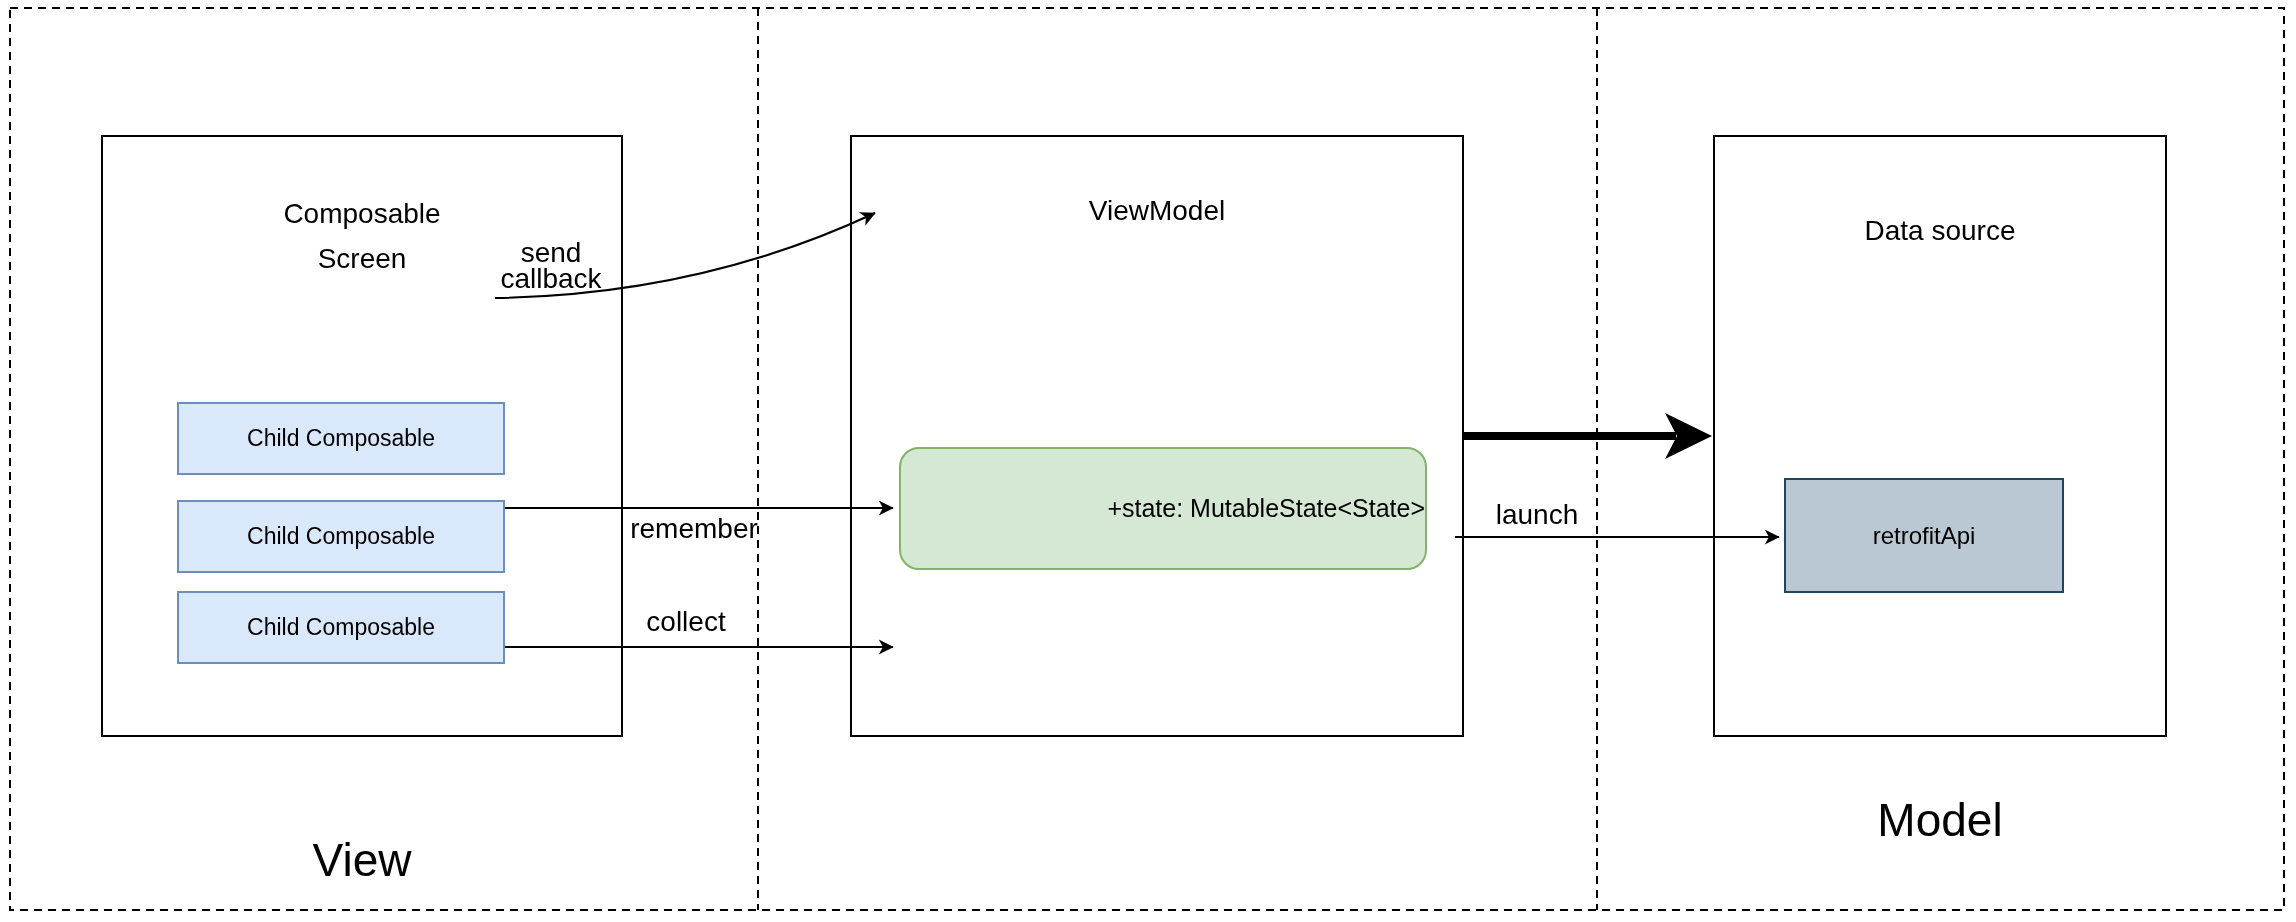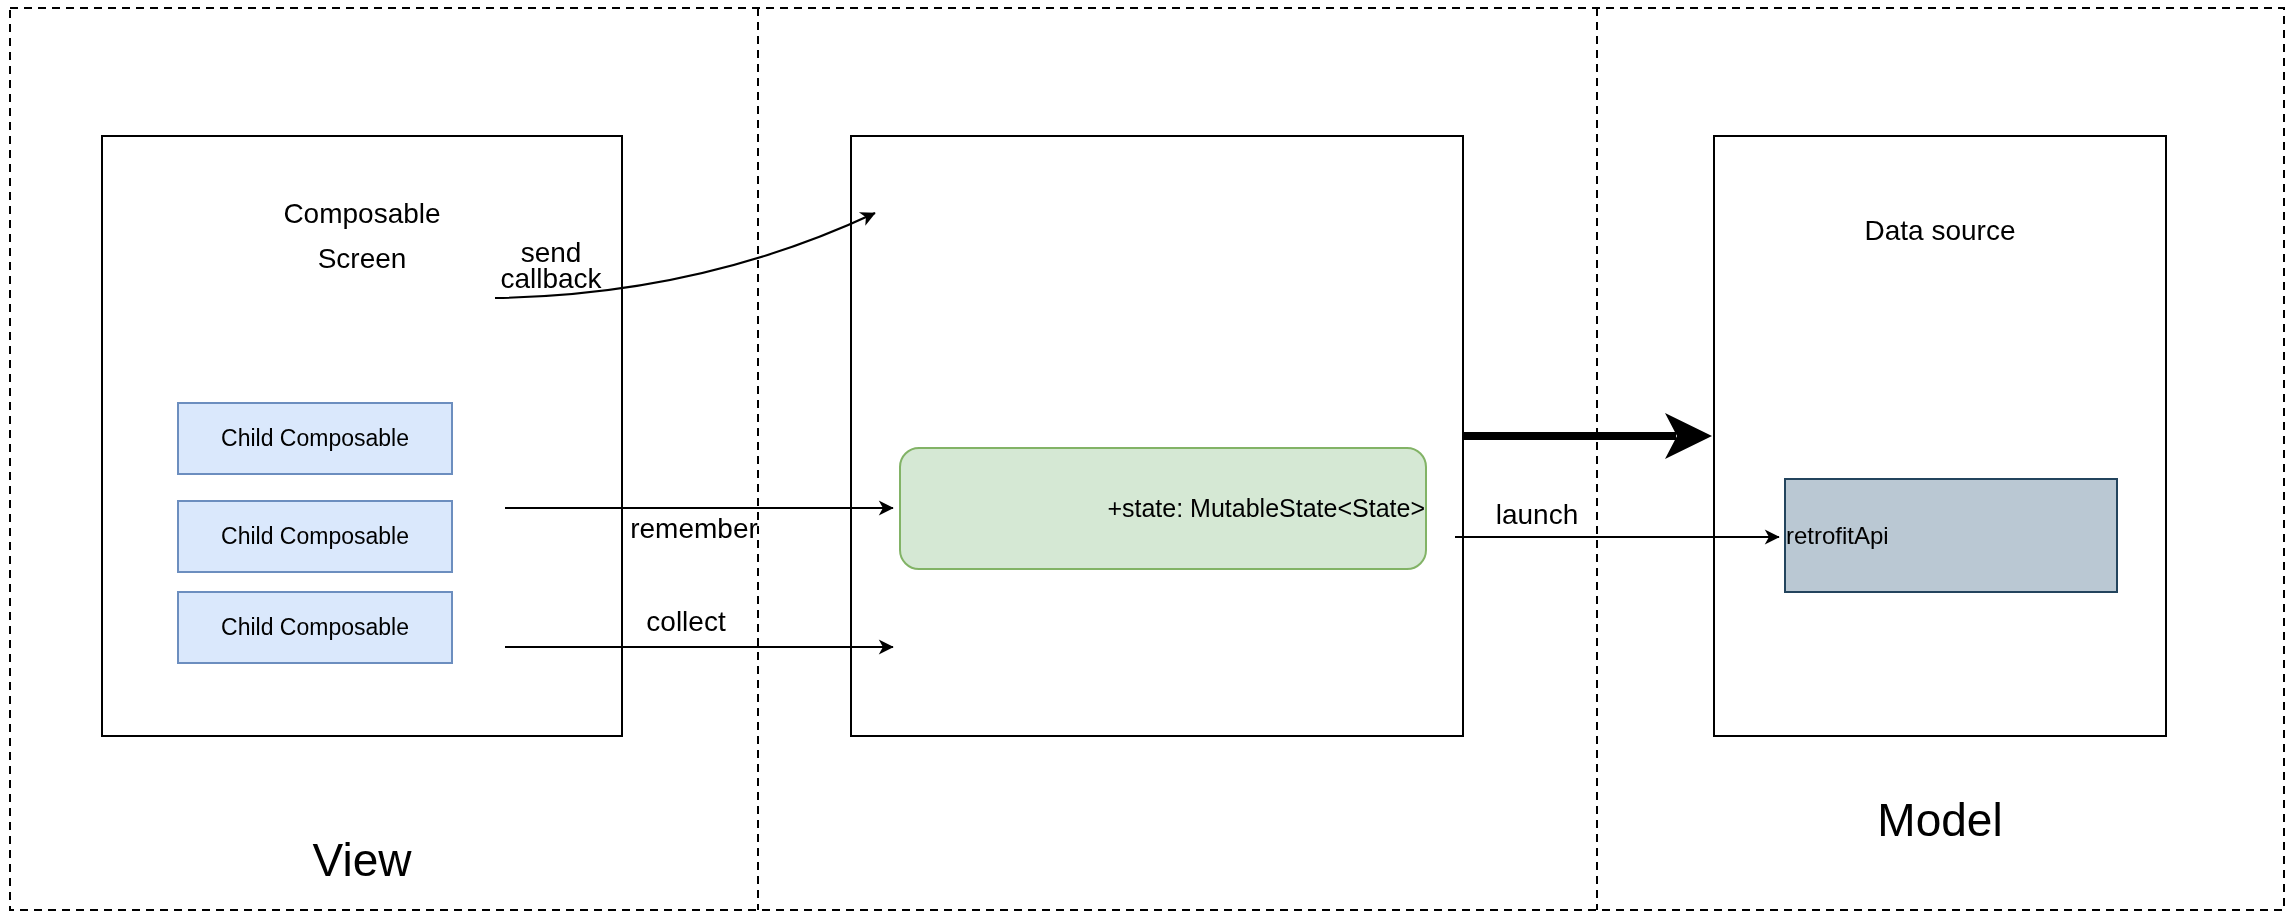--- a/index.html
+++ b/index.html
@@ -28,21 +28,21 @@
   .section-label {
     position: absolute;
     font-size: 46px;
     line-height: 52px;
     text-align: center;
   }
   .child-box {
     position: absolute;
     box-sizing: border-box;
     left: 177px;
-    width: 276px;
+    width: 328px;
     height: 73px;
     background: var(--blue-fill, #dae8fc);
     border: 2px solid var(--blue-stroke, #6c8ebf);
     display: flex;
     align-items: center;
     justify-content: center;
     font-size: 23px;
   }
   .green-box {
     position: absolute;
@@ -55,27 +55,27 @@
     display: flex;
     align-items: center;
     justify-content: flex-end;
     font-size: 25px;
   }
   .slate-box {
     position: absolute;
     box-sizing: border-box;
     left: 1784px;
     top: 478px;
-    width: 334px;
+    width: 280px;
     height: 115px;
     background: var(--slate-fill, #bac8d3);
     border: 2px solid var(--slate-stroke, #23445d);
     display: flex;
     align-items: center;
-    justify-content: flex-start;
+    justify-content: center;
     font-size: 24px;
   }
   .arrow-label {
     position: absolute;
     font-size: 28px;
     line-height: 26px;
     text-align: center;
     white-space: pre-line;
   }
   #overlay {
@@ -101,20 +101,21 @@
   <div class="child-box" style="top:500px;">
     <span>Child Composable</span>
   </div>
   <div class="child-box" style="top:591px;">
     <span>Child Composable</span>
   </div>
 
   <div class="section-label" style="left:101px; top:834px; width:522px;">View</div>
 
   <div class="big-box" style="left:850px; top:135px; width:614px; height:602px;"></div>
+  <div class="box-title" style="left:850px; top:188px; width:614px;">ViewModel</div>
 
   <div class="green-box" style="top:447px; height:123px;">
     <span>+state: MutableState&lt;State&gt;</span>
   </div>
 
 
   <div class="big-box" style="left:1713px; top:135px; width:454px; height:602px;"></div>
   <div class="box-title" style="left:1713px; top:208px; width:454px;">Data source</div>
 
   <div class="slate-box">

